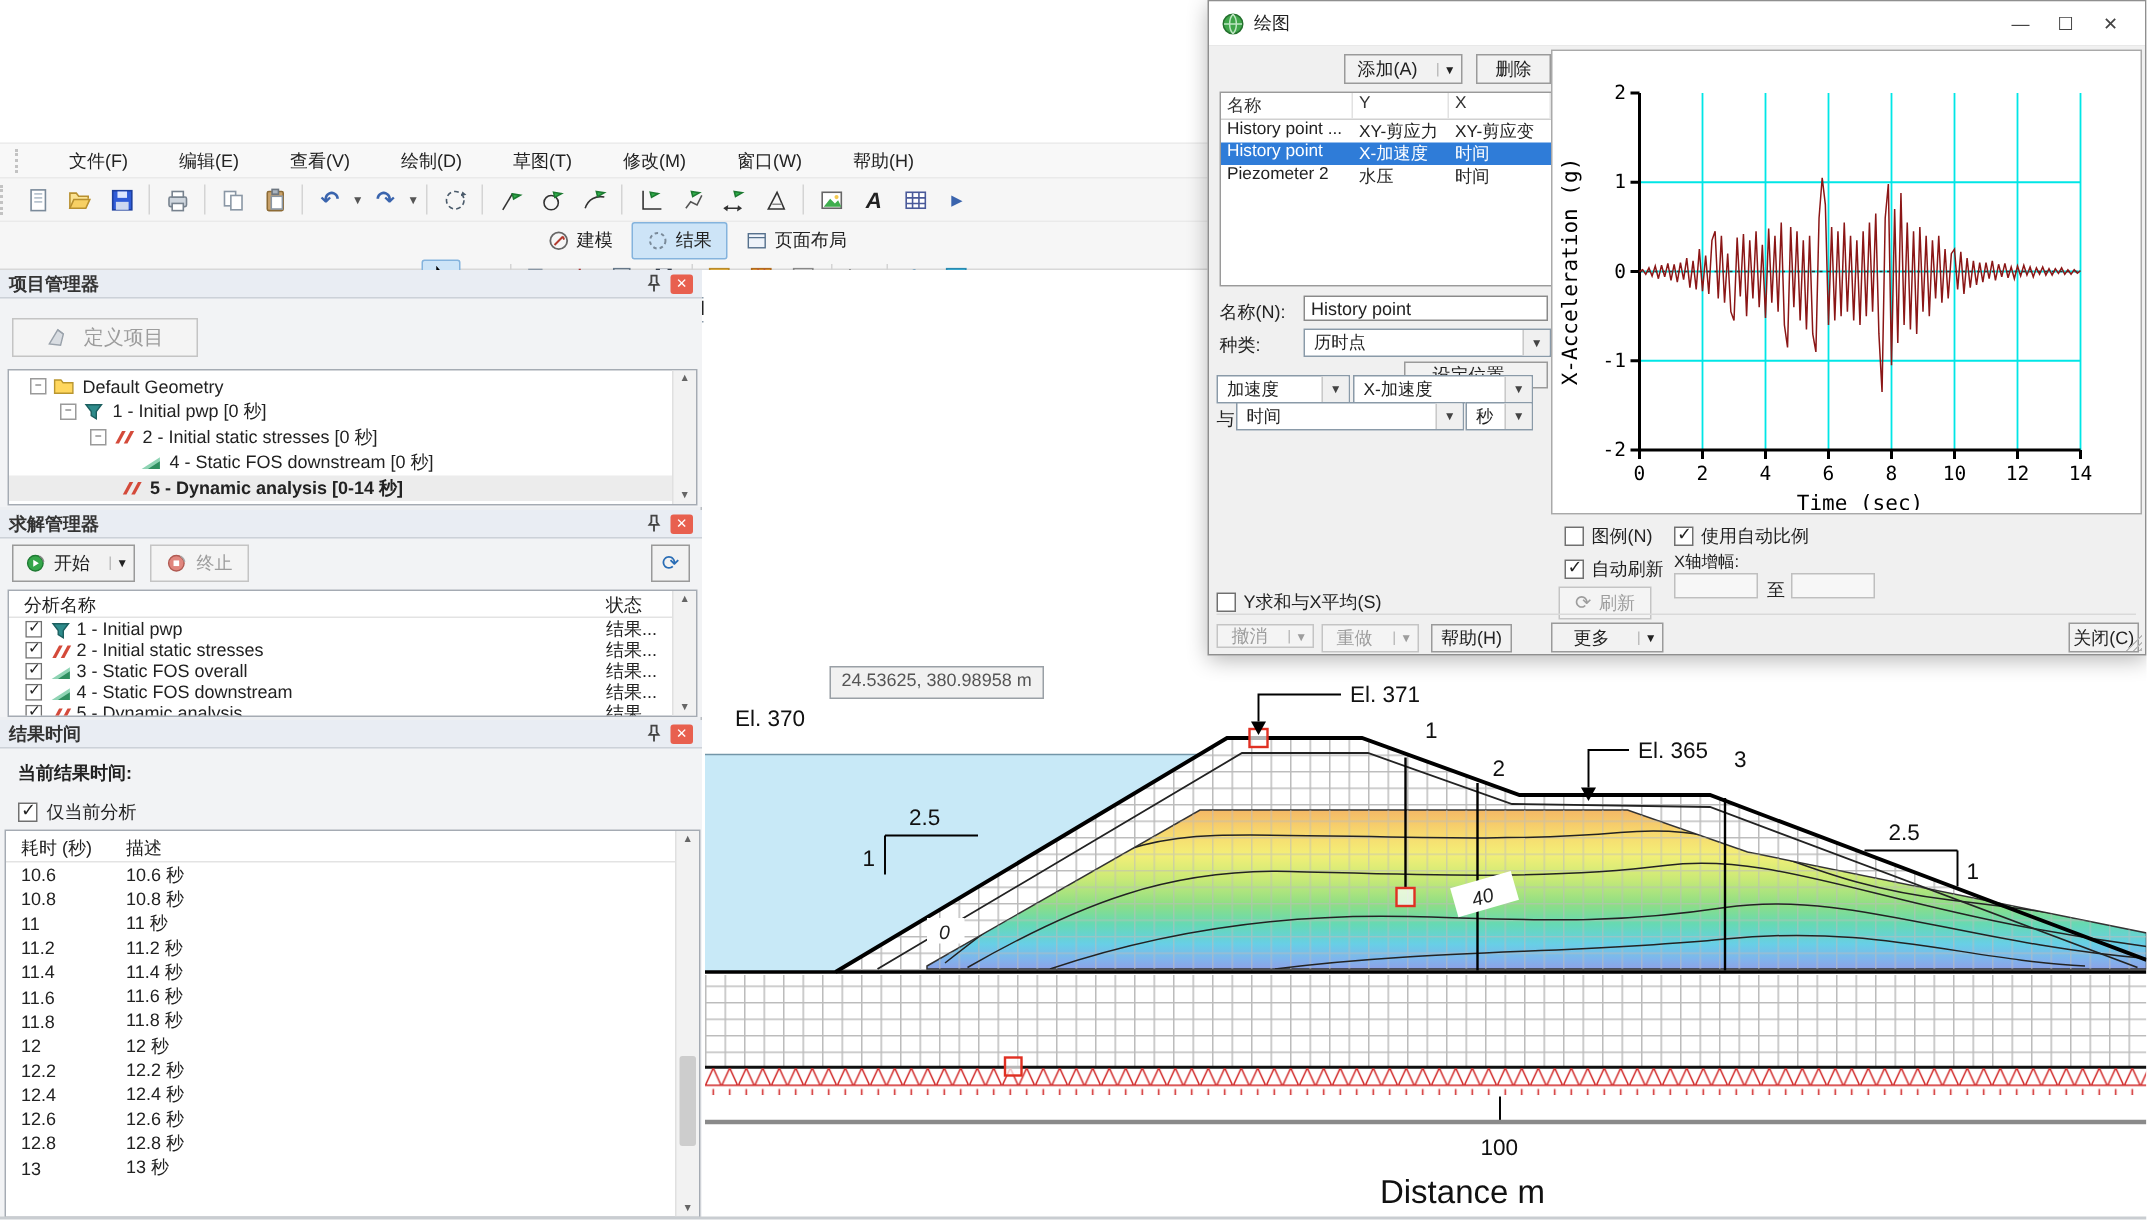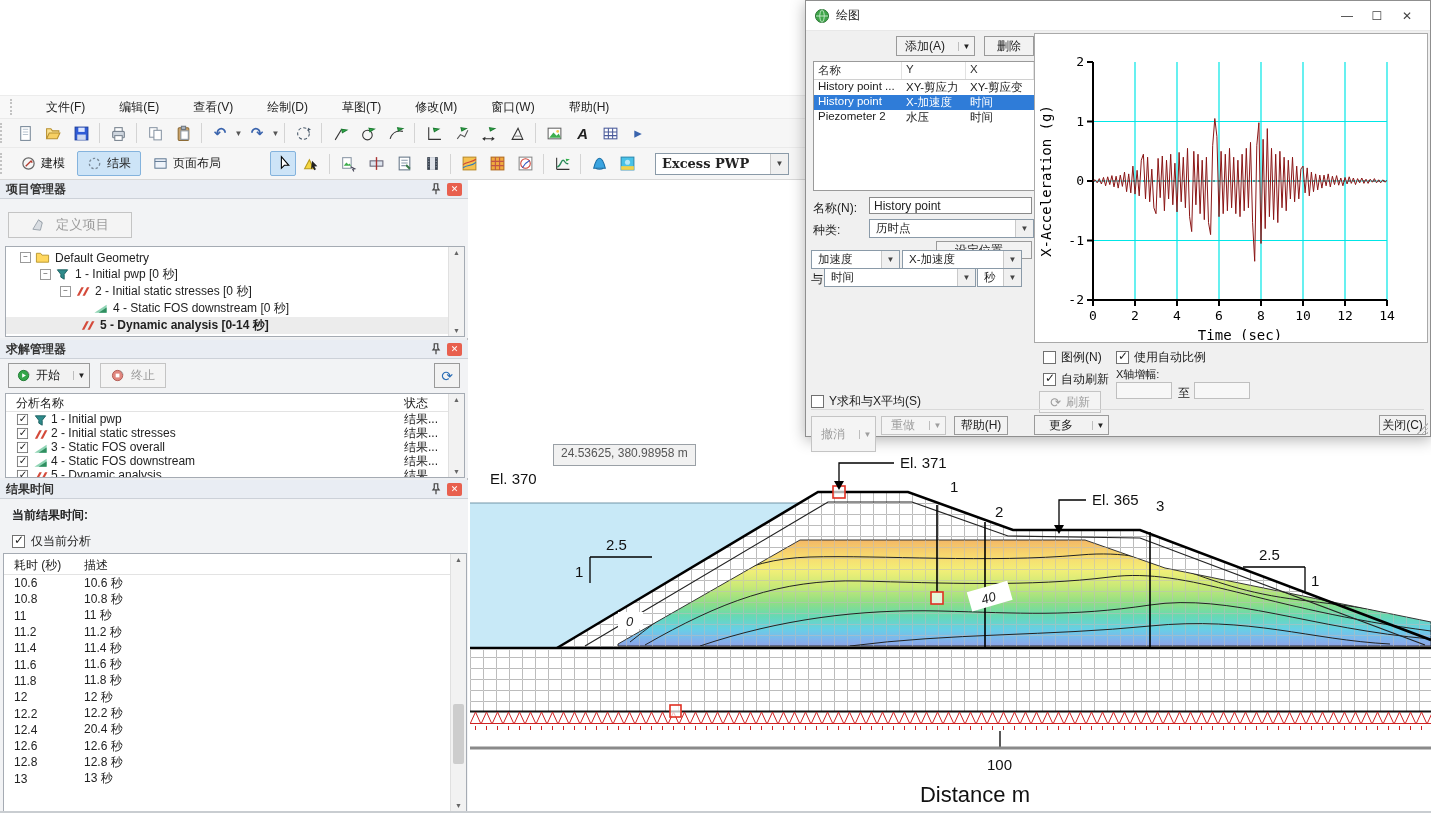--- a/index.html
+++ b/index.html
@@ -5,21 +5,21 @@
   html,body{margin:0;padding:0;background:#fff;}
   body{width:1431px;height:816px;position:relative;overflow:hidden;
        font-family:"Liberation Sans","DejaVu Sans",sans-serif;font-size:12px;color:#222;}
   .abs{position:absolute;}
   
   #menubar{left:0;top:95px;width:806px;height:23px;background:#f8f8f8;border-top:1px solid #ececec;display:flex;align-items:center;padding-left:10px;box-sizing:border-box;gap:16px;}
   .menu-item{padding:3px 9px;cursor:default;}
   .grip{width:4px;height:70%;border-left:2px dotted #c3c3c3;margin-right:5px;}
   .tbar{background:#f6f6f6;display:flex;align-items:center;box-sizing:border-box;}
   #toolbar1{left:0;top:118px;width:806px;height:29px;border-top:1px solid #eaeaea;}
-  #toolbar2{left:0;top:147px;width:931px;height:33px;border-top:1px solid #eaeaea;border-bottom:1px solid #d8d8d8;}
+  #toolbar2{left:0;top:147px;width:931px;height:33px;border-top:1px solid #eaeaea;border-bottom:1px solid #d8d8d8;flex-direction:column;}
   .tbtn{width:24px;height:23px;display:flex;align-items:center;justify-content:center;margin:0 1px;border:1px solid transparent;border-radius:2px;}
   .tbtn svg{width:17px;height:17px;}
   .tbtn.glyph{font-size:15px;color:#3a64ad;font-weight:bold;}
   .tbtn.active{background:#cde4f7;border-color:#84b3dd;}
   .dd{width:9px;height:23px;display:flex;align-items:center;justify-content:center;color:#555;font-size:8px;}
   .tsep{width:1px;height:20px;background:#d4d4d4;margin:0 4px;}
   .vtab{display:flex;align-items:center;gap:5px;padding:3px 9px;border:1px solid transparent;border-radius:2px;margin-right:2px;}
   .vtab.active{background:#cde4f7;border-color:#84b3dd;}
   .vtab svg{width:15px;height:15px;}
   .combo{background:#fff;border:1px solid #8a9aa8;height:20px;display:flex;align-items:center;}
@@ -541,21 +541,21 @@
           <div class="time-row">
             <span class="c1">12</span>
             <span>12 秒</span>
           </div>
           <div class="time-row">
             <span class="c1">12.2</span>
             <span>12.2 秒</span>
           </div>
           <div class="time-row">
             <span class="c1">12.4</span>
-            <span>20.4 秒</span>
+            <span>12.4 秒</span>
           </div>
           <div class="time-row">
             <span class="c1">12.6</span>
             <span>12.6 秒</span>
           </div>
           <div class="time-row">
             <span class="c1">12.8</span>
             <span>12.8 秒</span>
           </div>
           <div class="time-row">
@@ -815,21 +815,21 @@
       <span>刷新</span>
   </span>
 
   <div class="cbrow" style="left:5px;top:392px;">
     <span class="cb"></span>
       <span>Y求和与X平均(S)</span>
   </div>
 
   <div class="sep-h"></div>
 
-  <span class="btn disabled splitbtn abs" style="left:5px;top:415px;height:36px;">
+  <span class="btn disabled splitbtn abs" style="left:5px;top:415px;height:16px;">
     <span style="padding:0 9px;">撤消</span>
       <span class="arr">▼</span>
   </span>
   <span class="btn disabled splitbtn abs" style="left:75px;top:415px;height:19px;">
     <span style="padding:0 9px;">重做</span>
       <span class="arr">▼</span>
   </span>
   <span class="btn abs" style="left:148px;top:415px;width:54px;height:19px;">
       <span>帮助(H)</span>
     </span>

